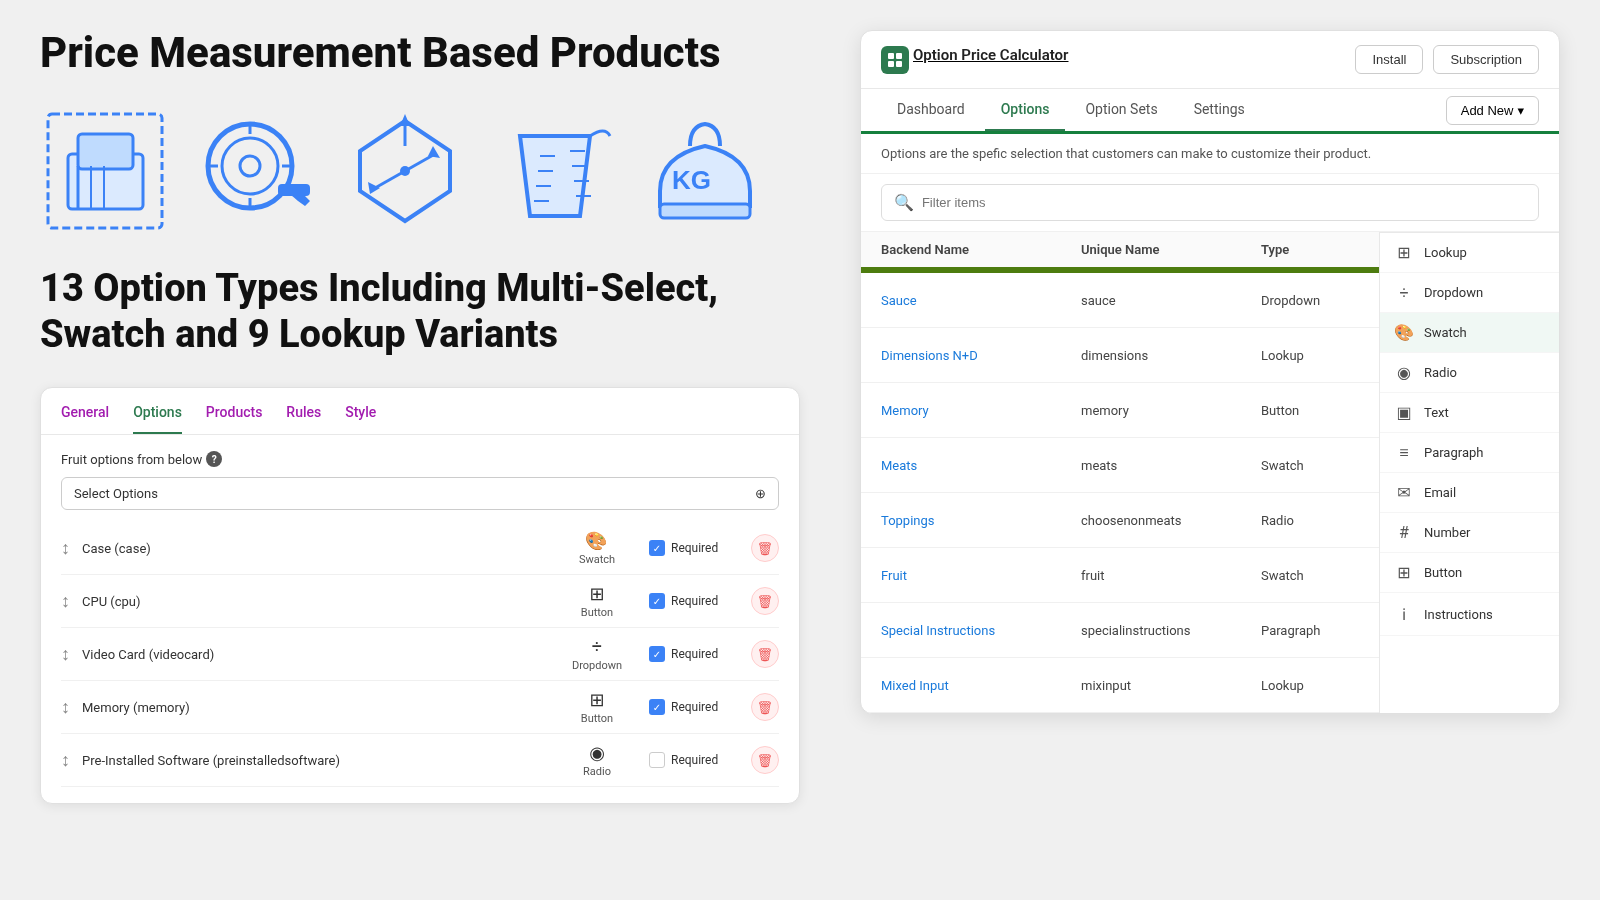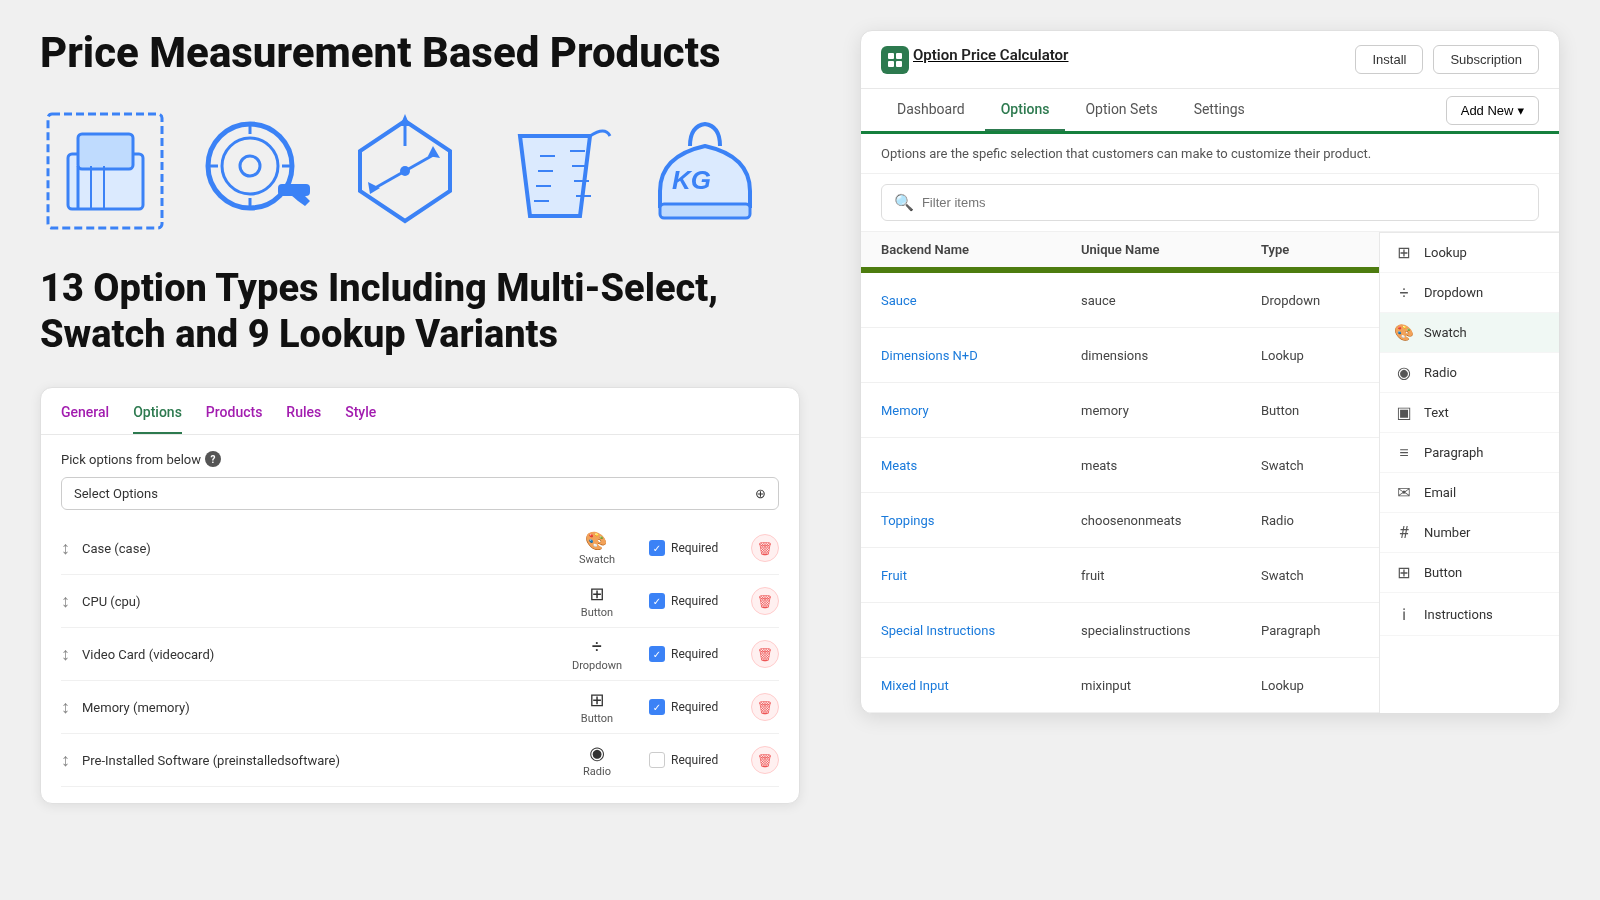--- a/index.html
+++ b/index.html
@@ -35,21 +35,20 @@
       gap: 20px;
       align-items: center;
     }
 
     .icon-box {
       width: 130px;
       height: 130px;
       display: flex;
       align-items: center;
       justify-content: flex-start;
-      font-style: italic;
     }
 
     .icon-box svg {
       width: 100%;
       height: 100%;
     }
 
     .subtitle {
       font-size: 38px;
       font-weight: 800;
@@ -552,21 +551,21 @@
   <div class="option-card">
     <div class="card-tabs">
       <div class="card-tab">General</div>
       <div class="card-tab active">Options</div>
       <div class="card-tab">Products</div>
       <div class="card-tab">Rules</div>
       <div class="card-tab">Style</div>
     </div>
     <div class="card-body">
       <div class="pick-label">
-        <span>Pick options from below</span>
+        <span>Fruit options from below</span>
         <span class="help-icon">?</span>
       </div>
       <div class="select-dropdown">
         <span>Select Options</span>
         <span>⊕</span>
       </div>
 
       <div class="options-table">
 
         <div class="option-row">

